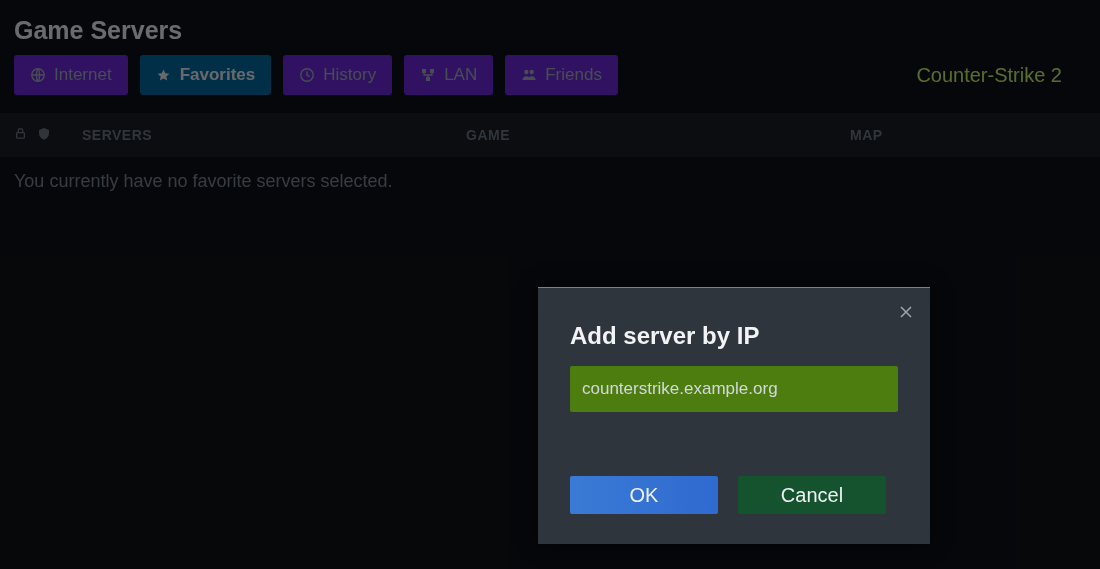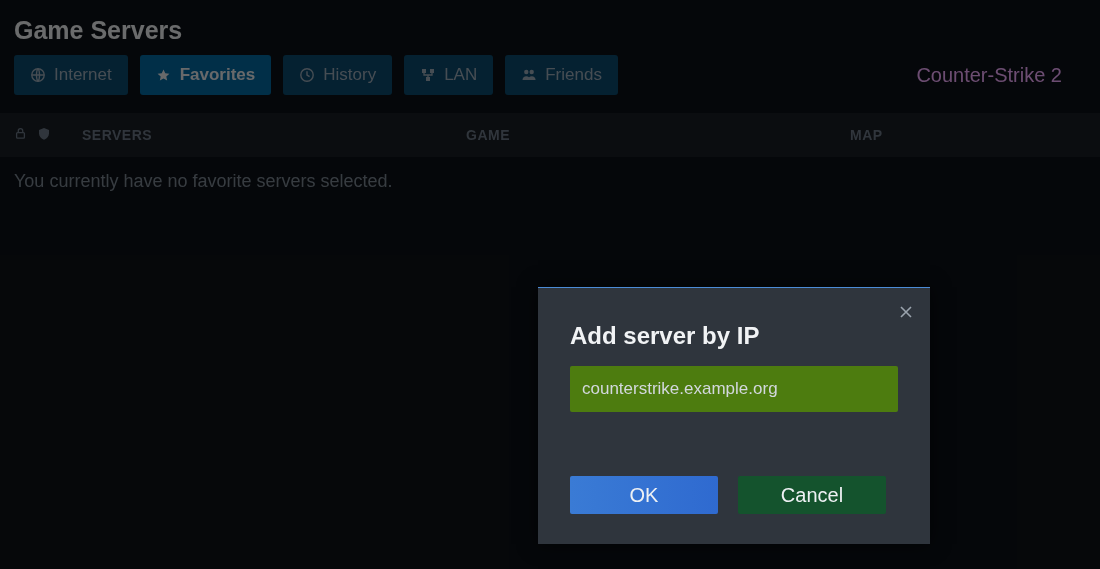--- a/index.html
+++ b/index.html
@@ -33,21 +33,21 @@
       display: flex;
       align-items: center;
       gap: 12px;
       padding: 0 14px;
     }
     .tab {
       display: flex;
       align-items: center;
       gap: 8px;
       padding: 10px 16px;
-      background: #0c4a6e;
+      background: #6d28d9;
       border-radius: 3px;
       color: #9cabb8;
       font-size: 17px;
       cursor: pointer;
     }
     .tab.active {
       background: #0369a1;
       color: #e6e9ec;
       font-weight: 600;
     }
@@ -55,21 +55,21 @@
       display: inline-flex;
       width: 16px;
       height: 16px;
       align-items: center;
       justify-content: center;
     }
     .spacer {
       flex: 1;
     }
     .game-label {
-      color: #f0abfc;
+      color: #bef264;
       font-size: 20px;
       padding-right: 24px;
       margin-left: 22px;
     }
     .table-header {
       margin-top: 18px;
       background: #191d24;
       height: 44px;
       display: flex;
       align-items: center;

